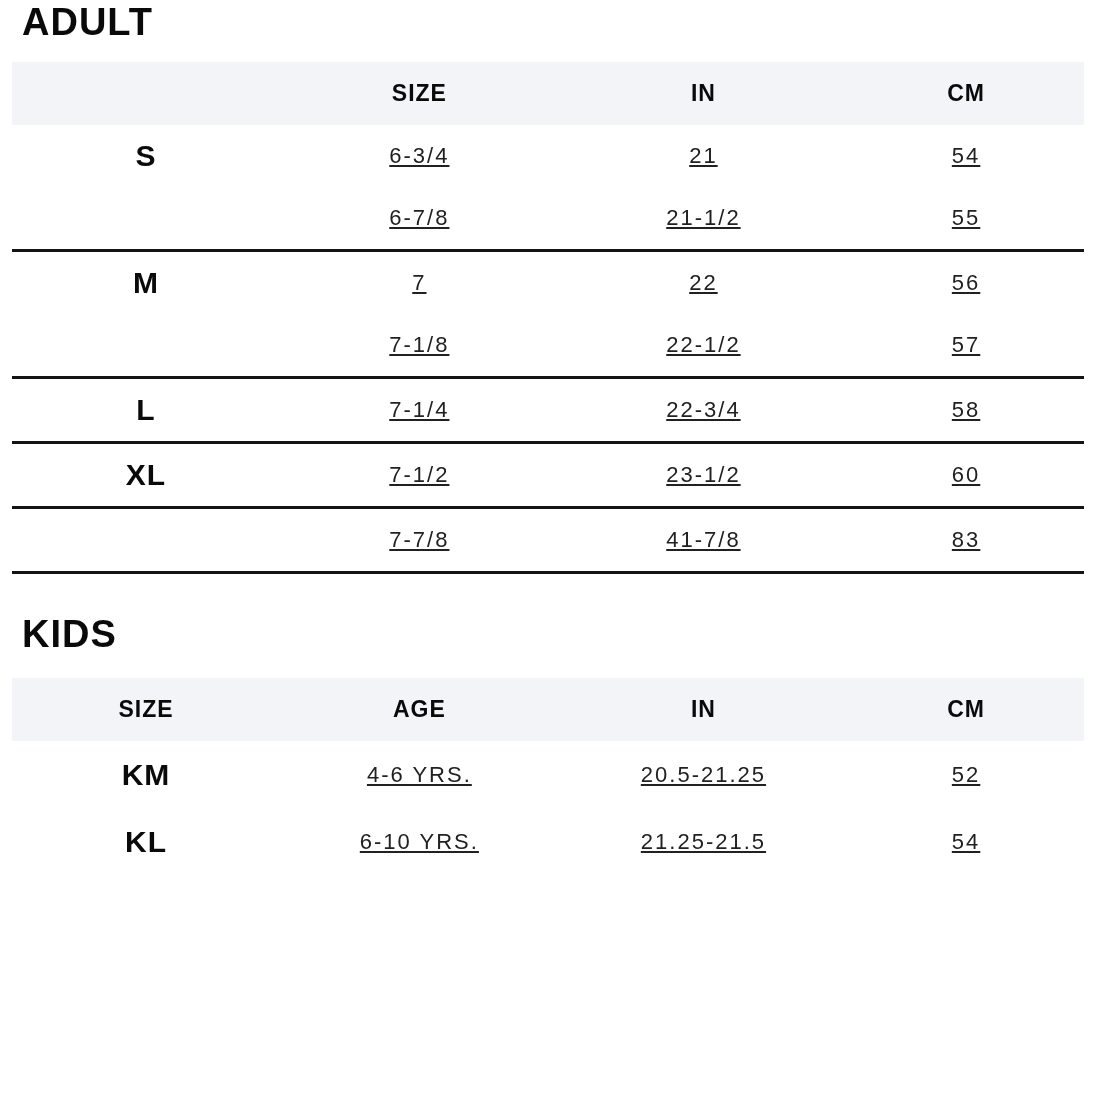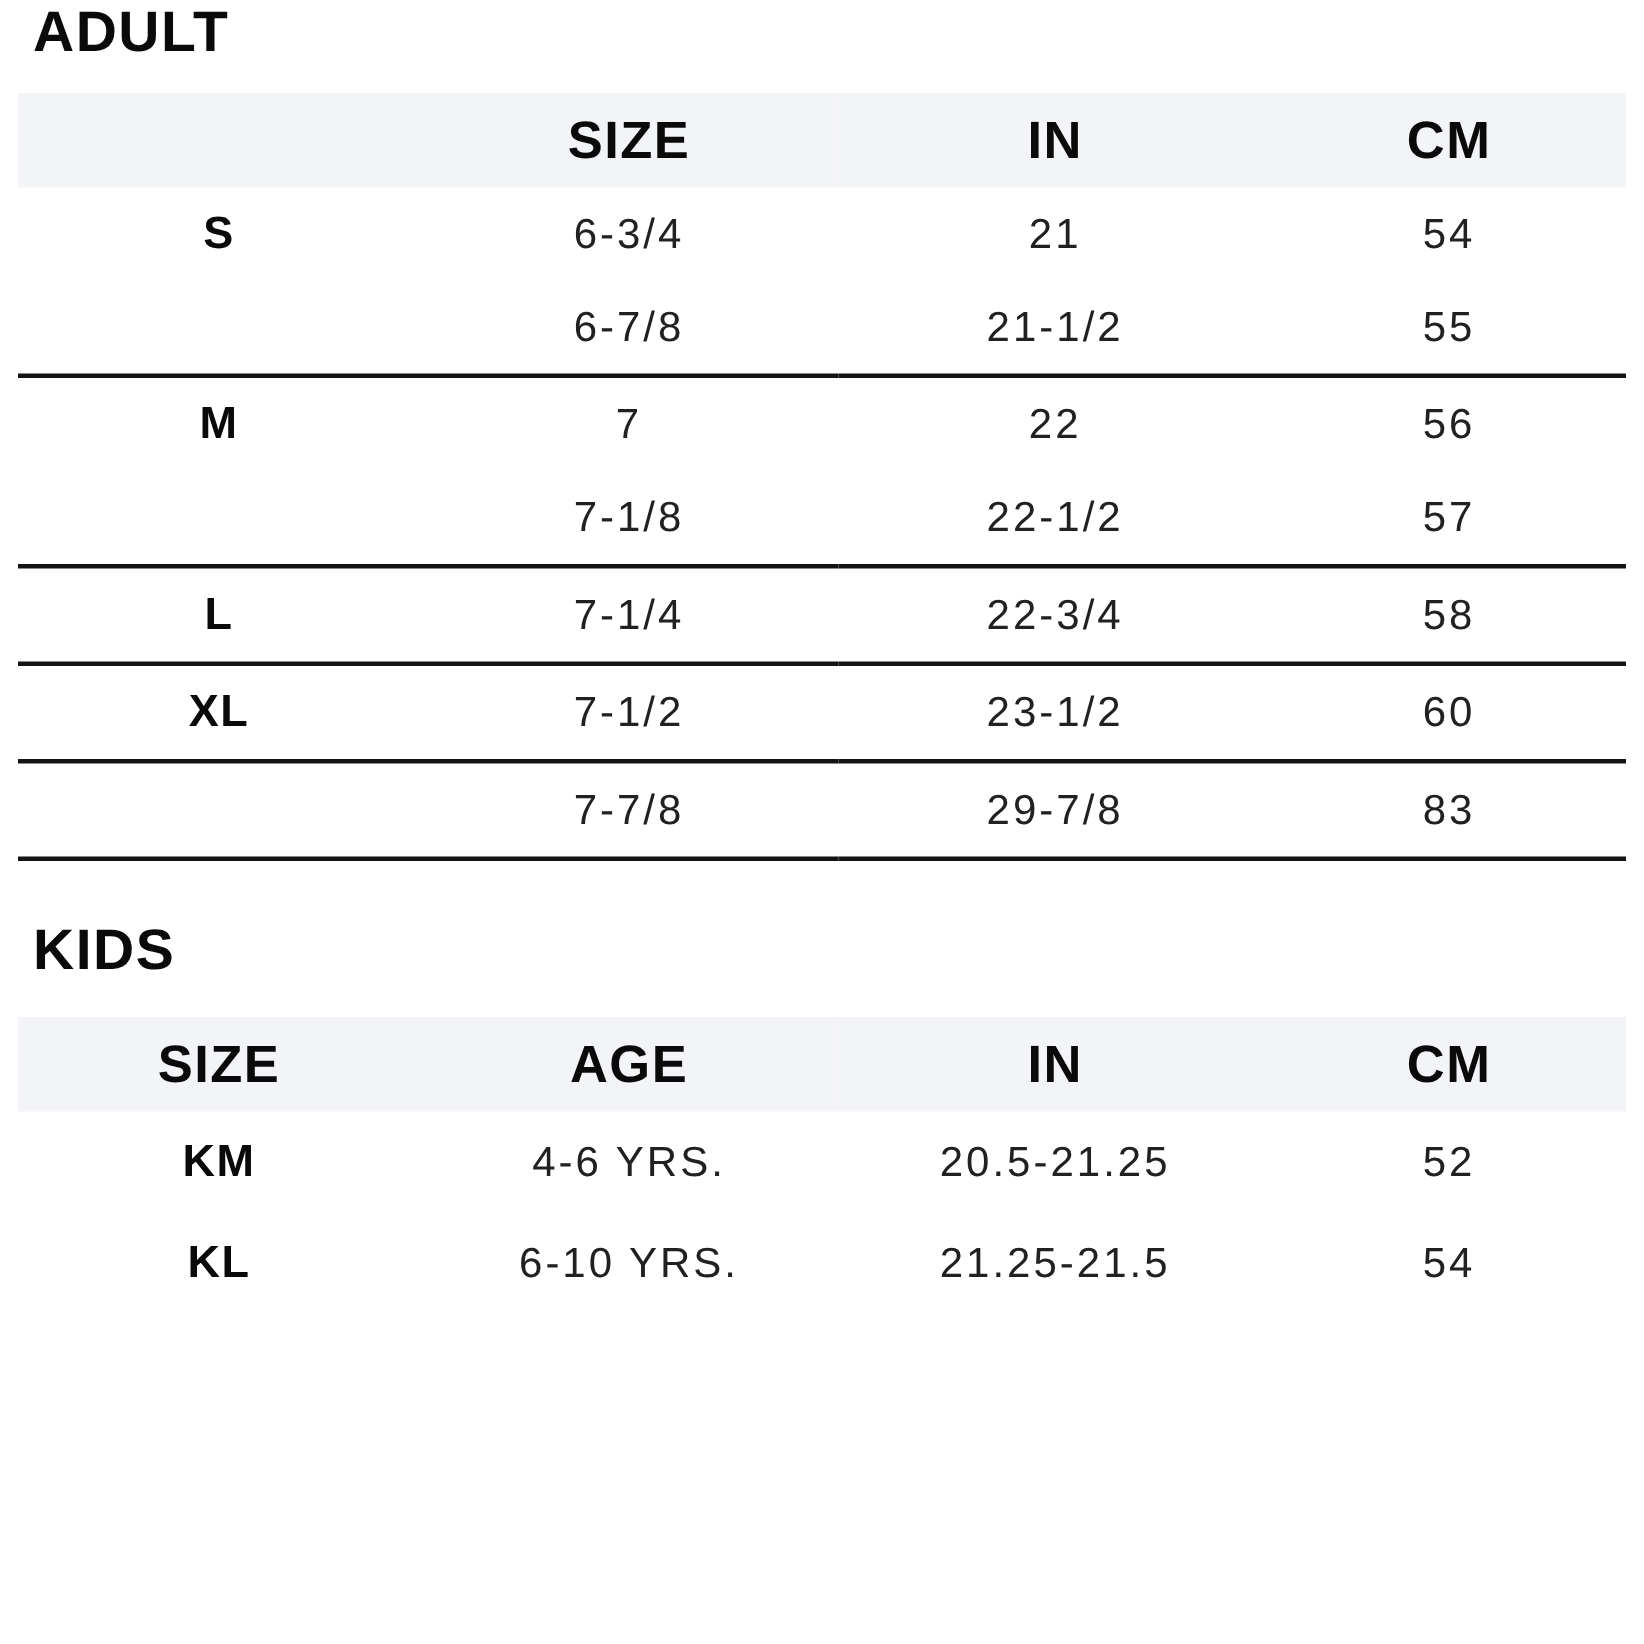--- a/index.html
+++ b/index.html
@@ -38,21 +38,21 @@
   table.kids {
     margin-top: 24px;
   }
   col.c1 { width: 25%; }
   col.c2 { width: 26%; }
   col.c3 { width: 27%; }
   col.c4 { width: 22%; }
   thead th {
     background: #f3f4f8;
     height: 63px;
-    font-size: 35px;
+    font-size: 23px;
     font-weight: 800;
     letter-spacing: 1px;
     color: #0a0a0a;
     text-align: center;
     vertical-align: middle;
     padding: 0;
   }
   tbody.group {
     border-bottom: 3px solid #141414;
   }
@@ -63,24 +63,25 @@
     padding: 0;
   }
   table.kids td { height: 67px; }
   td.rowlabel {
     font-size: 30px;
     font-weight: 800;
     letter-spacing: 1px;
     color: #0a0a0a;
   }
   td.val {
-    font-size: 28px;
+    font-size: 22px;
     font-weight: 300;
     letter-spacing: 2px;
     color: #212121;
+    text-decoration: underline;
   }
 </style>
 </head>
 <body>
 
 <div class="sheet">
 
   <h2 class="section-title">ADULT</h2>
 
   <table class="size-table adult" id="adult-table">
@@ -139,21 +140,21 @@
           <td class="rowlabel">XL</td>
           <td class="val">7-1/2</td>
           <td class="val">23-1/2</td>
           <td class="val">60</td>
         </tr>
       </tbody>
       <tbody class="group">
         <tr>
           <td class="rowlabel"></td>
           <td class="val">7-7/8</td>
-          <td class="val">29-7/8</td>
+          <td class="val">41-7/8</td>
           <td class="val">83</td>
         </tr>
       </tbody>
     </table>
 
   <h2 class="section-title kids-title">KIDS</h2>
 
   <table class="size-table kids" id="kids-table">
     <colgroup>
       <col class="c1">

